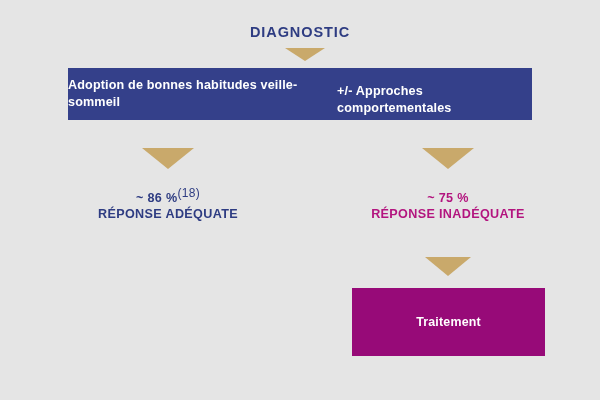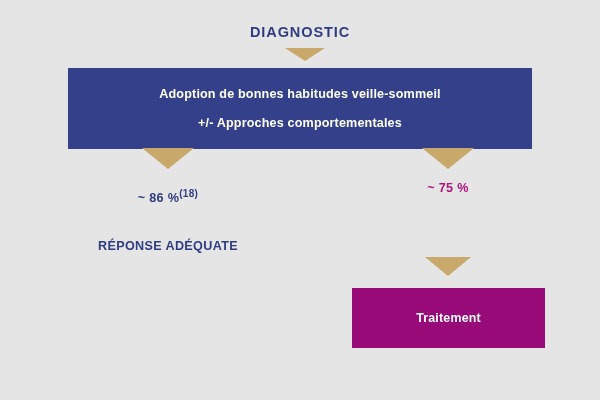--- a/index.html
+++ b/index.html
@@ -76,24 +76,24 @@
     border-top-width: 19px;
     border-top-color: #c9a96b;
   }
 
   
   .blue-box {
     position: absolute;
     left: 68px;
     top: 68px;
     width: 464px;
-    height: 81px;
+    height: 52px;
     background: #34408a;
     display: flex;
-    flex-direction: column;
+    flex-direction: row;
     align-items: center;
     justify-content: center;
     color: #ffffff;
     box-sizing: border-box;
   }
   .blue-line-1 {
     font-size: 12.6px;
     font-weight: bold;
     line-height: 17px;
     letter-spacing: 0.15px;
@@ -118,50 +118,49 @@
     text-align: center;
     width: 230px;
   }
   .branch-left {
     left: 53px;
     top: 190px;
     color: #2e3c82;
   }
   .branch-right {
     left: 333px;
-    top: 180px;
+    top: 190px;
     color: #b3157f;
   }
   .branch-pct {
     font-size: 12.6px;
     font-weight: bold;
     letter-spacing: 0.3px;
     line-height: 16px;
   }
   .branch-pct sup {
-    font-size: 10px;
-    font-weight: bold;
+    font-size: 12px;
+    font-weight: normal;
     vertical-align: super;
     line-height: 0;
   }
   .branch-label {
     font-size: 12.6px;
     font-weight: bold;
     letter-spacing: 0.35px;
     line-height: 17px;
-    margin-top: 32px;
   }
 
   
   .magenta-box {
     position: absolute;
     left: 352px;
     top: 288px;
     width: 193px;
-    height: 60px;
+    height: 68px;
     background: #970a78;
     display: flex;
     flex-direction: column;
     align-items: center;
     justify-content: center;
     color: #ffffff;
     box-sizing: border-box;
   }
   .magenta-line {
     font-size: 12.4px;
@@ -187,20 +186,21 @@
   <div class="tri tri-left"></div>
   <div class="tri tri-right"></div>
 
   <div class="branch branch-left">
     <div class="branch-pct"><span>~ 86 %</span><sup>(18)</sup></div>
     <div class="branch-label">RÉPONSE ADÉQUATE</div>
   </div>
 
   <div class="branch branch-right">
     <div class="branch-pct"><span>~ 75 %</span><sup></sup></div>
+    <div class="branch-label">RÉPONSE INADÉQUATE</div>
   </div>
 
   <div class="tri tri-down"></div>
 
   <div class="magenta-box">
     <div class="magenta-line">Traitement</div>
   </div>
 
 </div>
 

